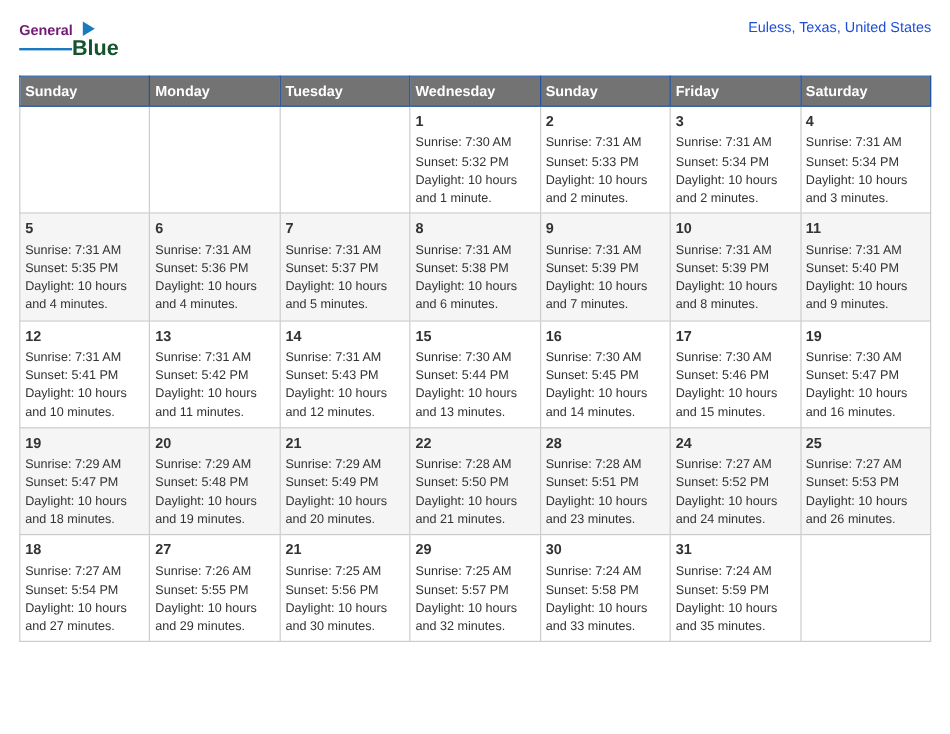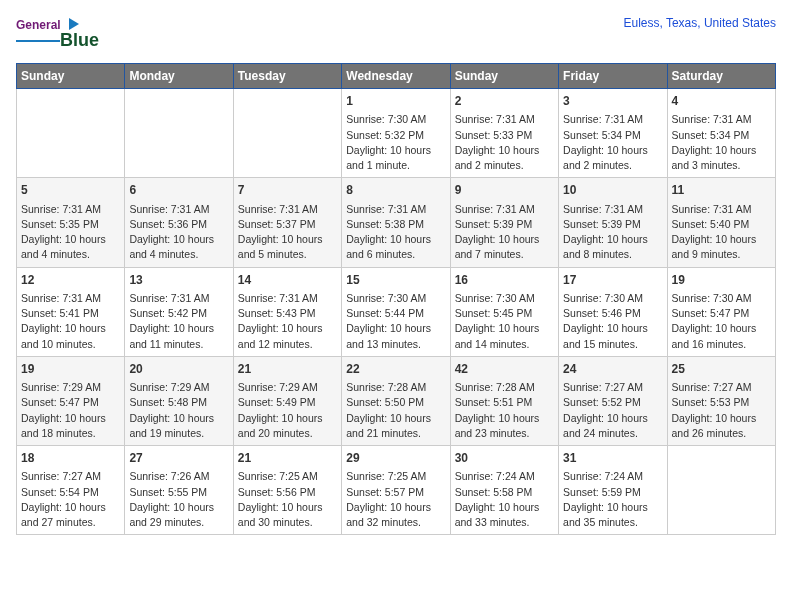--- a/index.html
+++ b/index.html
@@ -206,21 +206,21 @@
         </td>
         <td>
           <span class="day-num">21</span>
           <div class="day-info">Sunrise: 7:29 AM<br>Sunset: 5:49 PM<br>Daylight: 10 hours<br>and 20 minutes.</div>
         </td>
         <td>
           <span class="day-num">22</span>
           <div class="day-info">Sunrise: 7:28 AM<br>Sunset: 5:50 PM<br>Daylight: 10 hours<br>and 21 minutes.</div>
         </td>
         <td>
-          <span class="day-num">42</span>
+          <span class="day-num">28</span>
           <div class="day-info">Sunrise: 7:28 AM<br>Sunset: 5:51 PM<br>Daylight: 10 hours<br>and 23 minutes.</div>
         </td>
         <td>
           <span class="day-num">24</span>
           <div class="day-info">Sunrise: 7:27 AM<br>Sunset: 5:52 PM<br>Daylight: 10 hours<br>and 24 minutes.</div>
         </td>
         <td>
           <span class="day-num">25</span>
           <div class="day-info">Sunrise: 7:27 AM<br>Sunset: 5:53 PM<br>Daylight: 10 hours<br>and 26 minutes.</div>
         </td>

